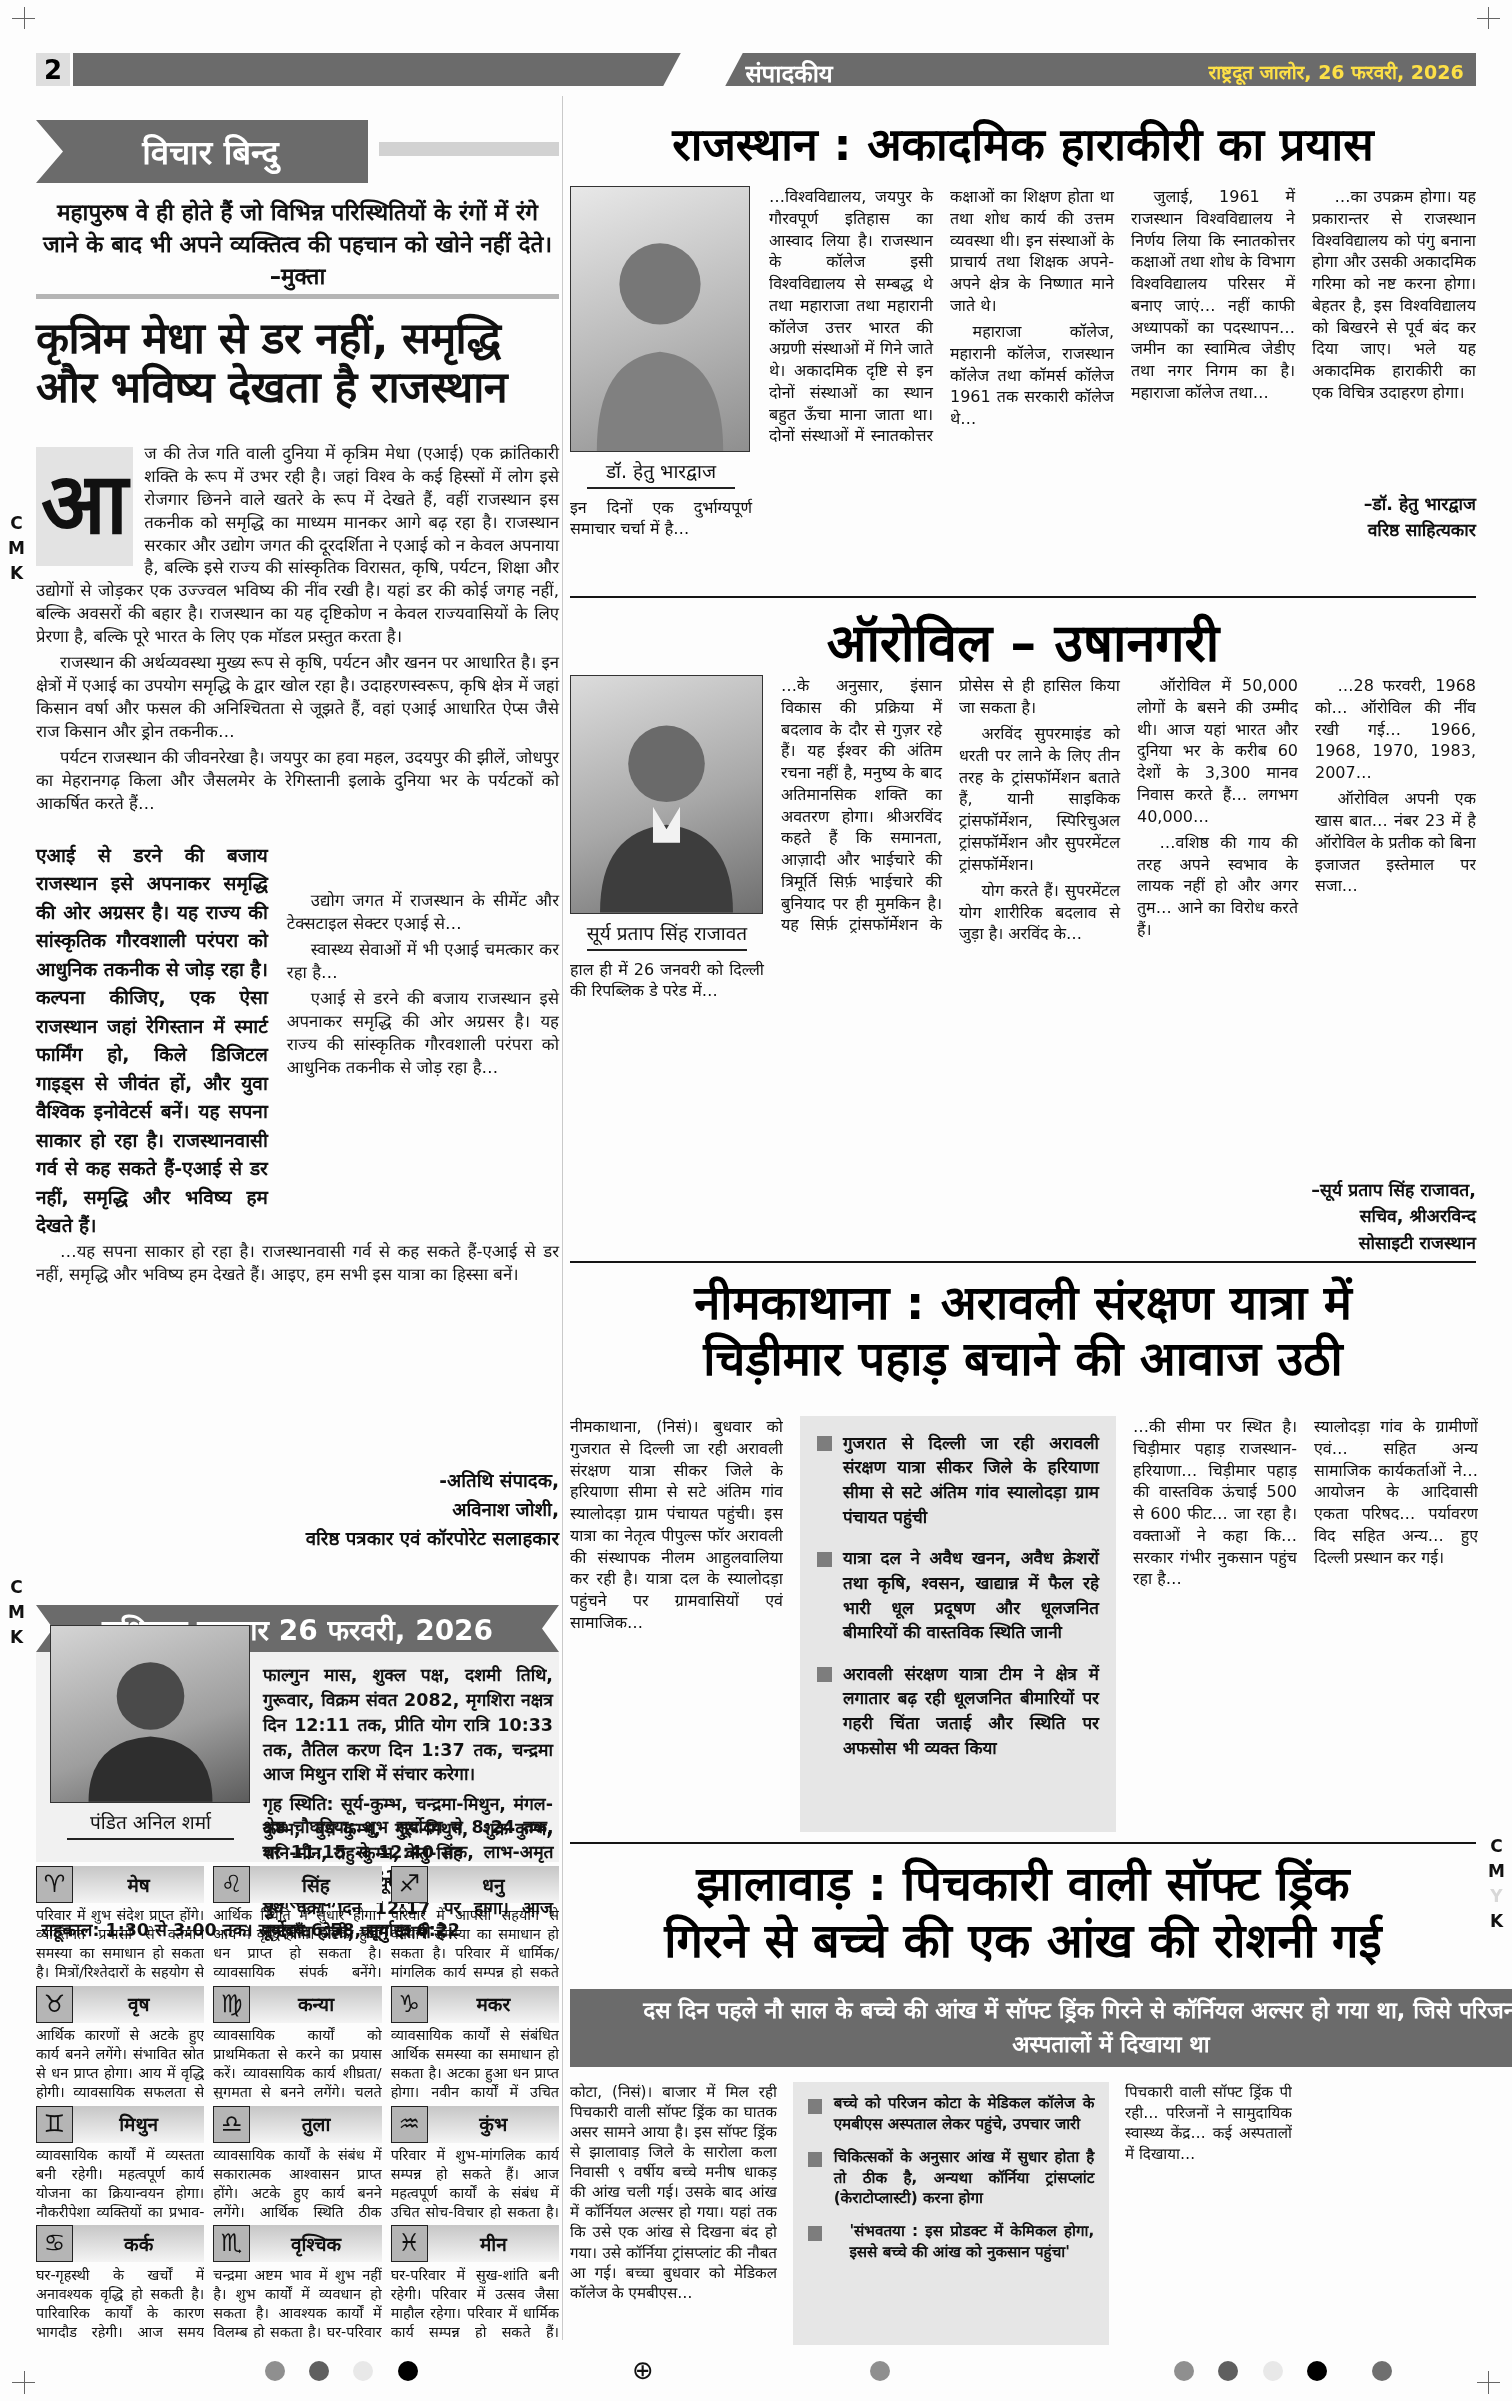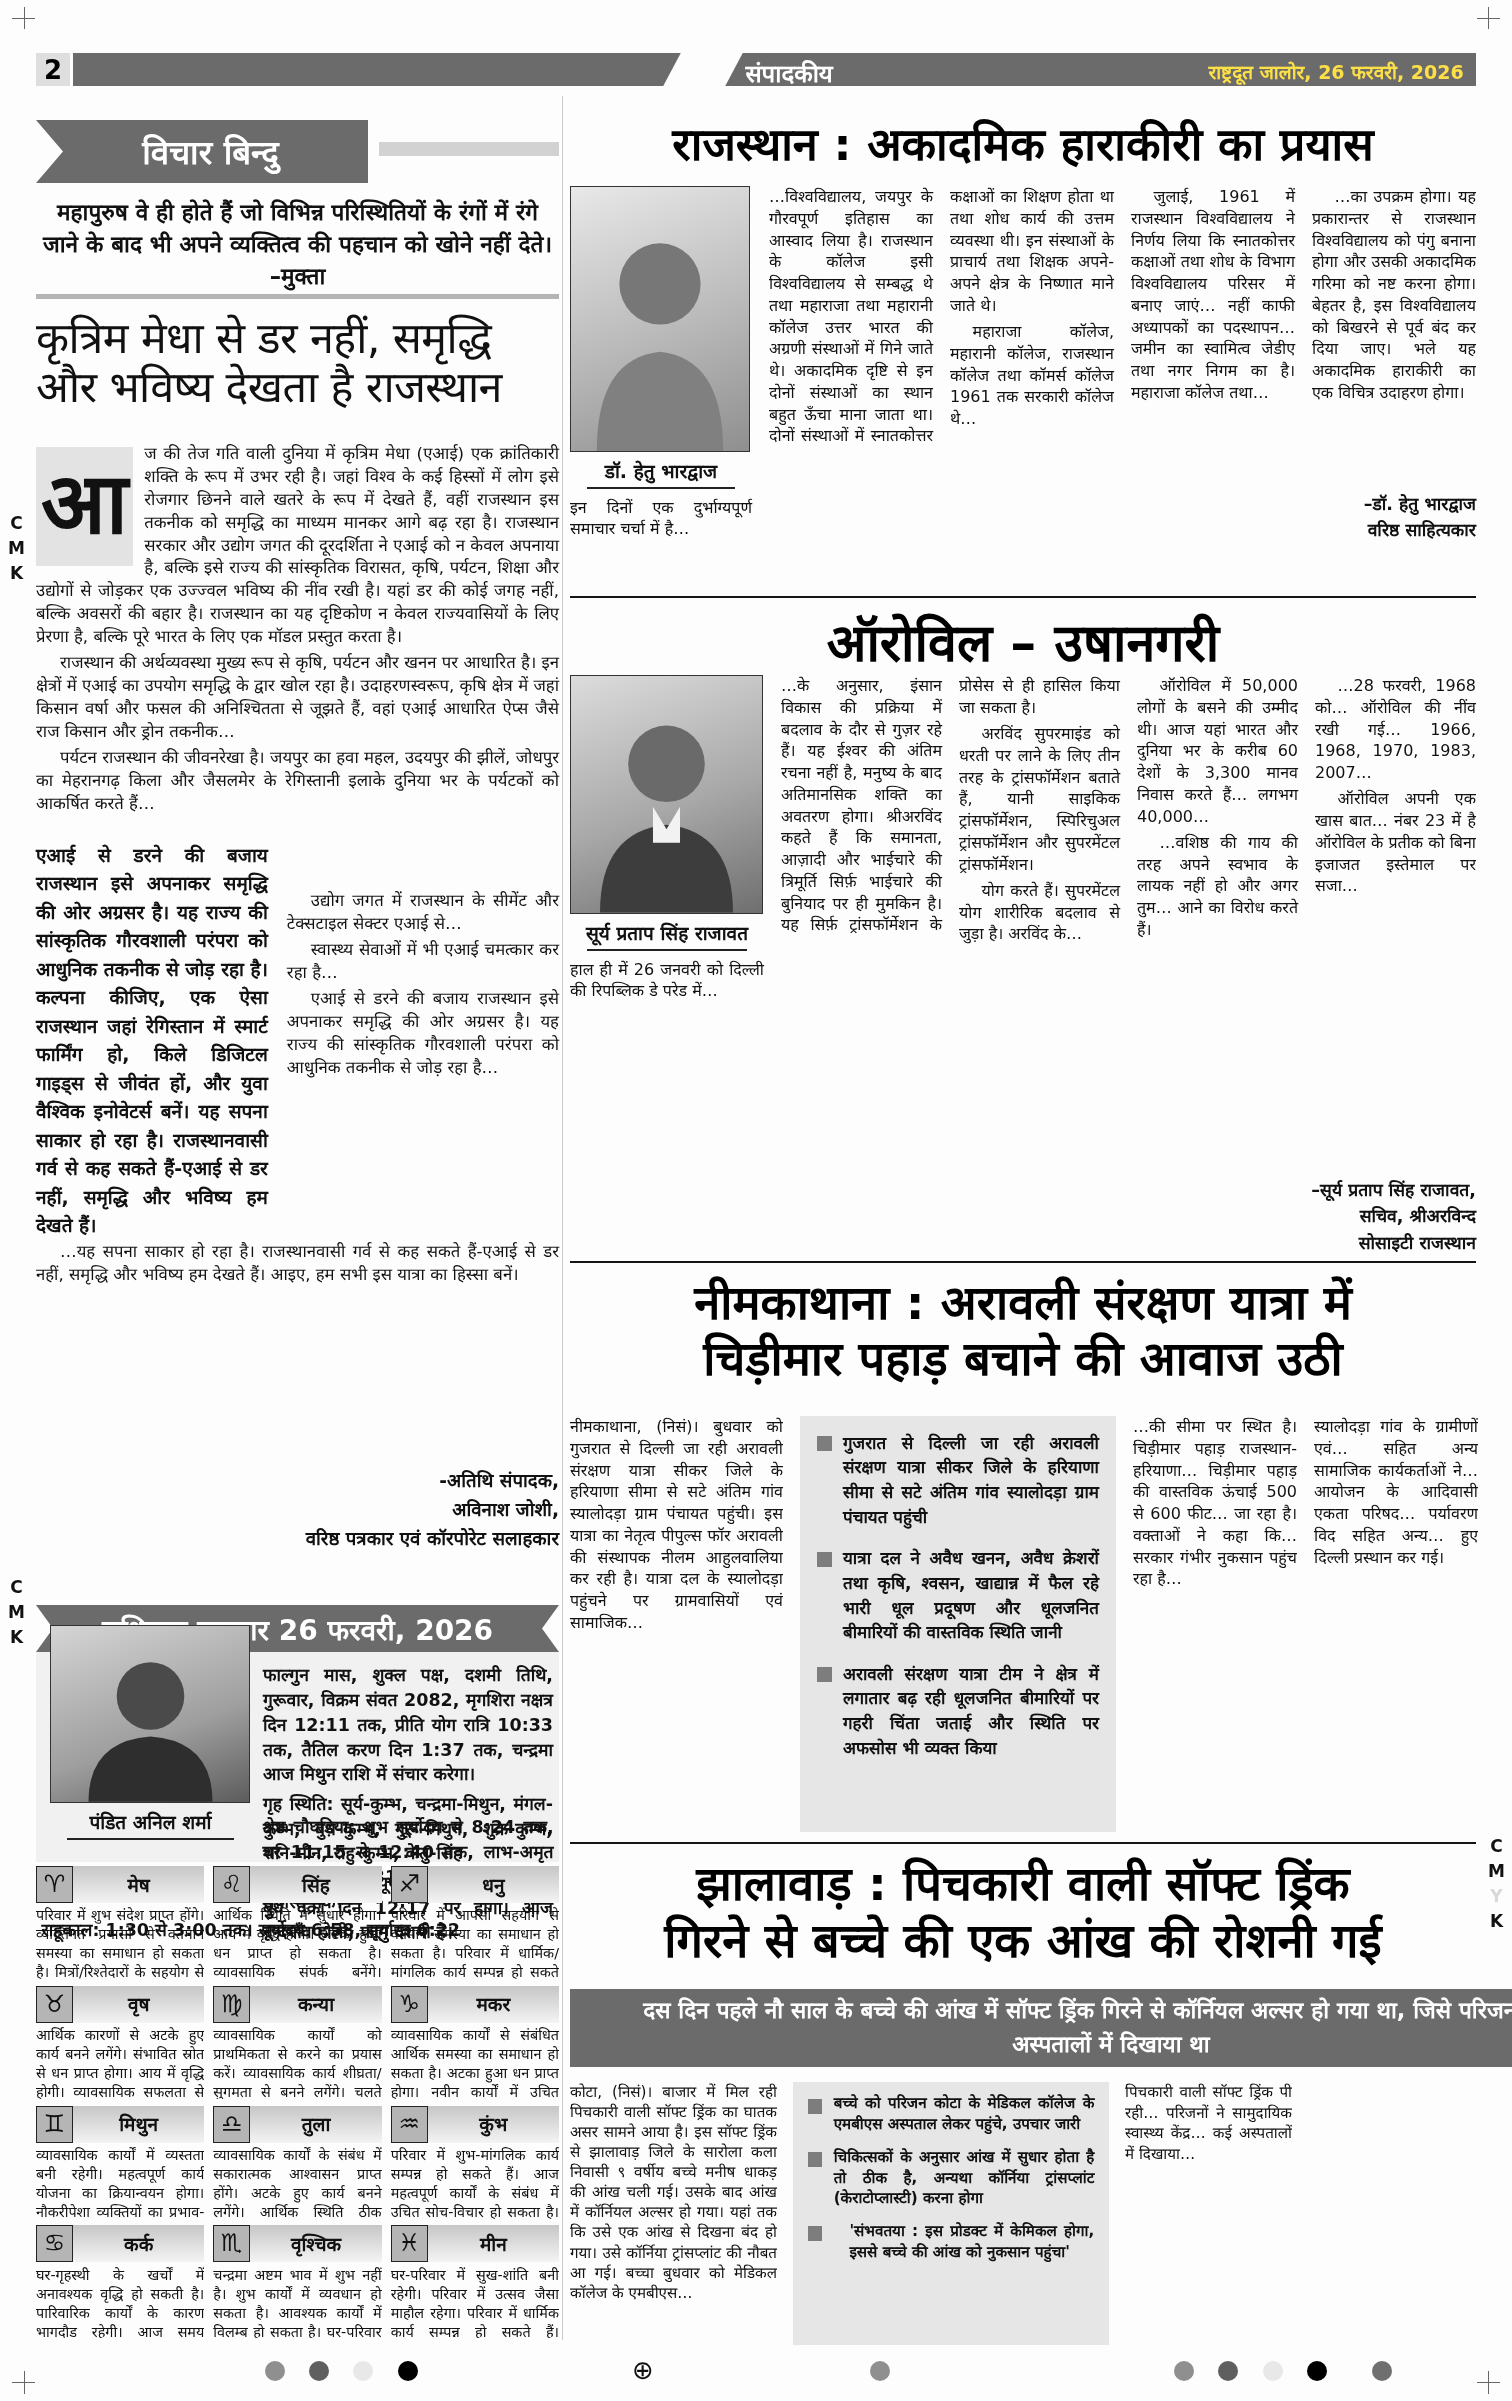--- a/index.html
+++ b/index.html
@@ -25,37 +25,37 @@
   .cmyk .y{color:#d8d8d8;}
   .vrule{position:absolute;left:562px;top:96px;width:1.1px;height:2244px;background:#c9c9c9;}
   .hrule{position:absolute;left:570px;width:906px;height:1.7px;background:#151515;}
   
   .vbflag{left:36px;top:120px;width:332px;height:63px;background:#6b6b6b;color:#fff;
           font-size:33px;font-weight:bold;display:flex;align-items:center;justify-content:center;
           clip-path:polygon(0 0,100% 0,100% 100%,0 100%,27px 50%);padding-left:17px;box-sizing:border-box;}
   .vbline{left:379px;top:142px;width:180px;height:13.6px;background:#d2d2d2;}
   .quote{left:36px;top:196px;width:523px;text-align:center;font-size:22.6px;line-height:1.42;font-weight:bold;}
   .lrule{left:36px;top:294px;width:523px;height:5.1px;background:#b5b5b5;}
-  .lhead{left:36px;top:314px;width:523px;font-size:43px;line-height:1.13;font-weight:normal;letter-spacing:-0.6px;}
+  .lhead{left:36px;top:314px;width:523px;font-size:43px;line-height:1.13;font-weight:bold;letter-spacing:-0.6px;}
   .lbody{left:36px;top:442px;width:523px;font-size:16.7px;line-height:1.37;text-align:justify;}
   .lbody p{margin:0 0 3.4px 0;text-indent:24px;}
   .lbody p.first{text-indent:0;}
   .dropcap{float:left;width:97px;height:119px;background:#e3e3e3;margin:4.5px 11.3px 4.5px 0;
            font-size:85px;line-height:113px;text-align:center;font-weight:bold;}
   .midrow{display:flex;gap:19px;margin-top:26px;}
   .pullq{width:46%;font-size:19px;line-height:1.5;font-weight:bold;text-align:justify;}
   .midside{width:54%;margin-top:48px;}
   .aisig{left:36px;top:1467px;width:523px;text-align:right;font-size:18.6px;font-weight:bold;line-height:1.55;}
   
   .ahead{position:absolute;text-align:center;font-weight:bold;color:#000;}
   .body-row{position:absolute;display:flex;}
   .photo-col{display:flex;flex-direction:column;}
   .pframe{border:1.7px solid #333;background:linear-gradient(160deg,#e8e8e8,#b9b9b9 55%,#8f8f8f);
           display:flex;align-items:flex-end;justify-content:center;overflow:hidden;}
-  .caption{text-align:center;font-size:19px;font-weight:bold;padding:5.6px 0 3.4px 0;}
+  .caption{text-align:center;font-size:19px;font-weight:normal;padding:5.6px 0 3.4px 0;}
   .capline{height:1.7px;background:#222;margin:0 17px;}
   .pcoltext{font-size:16px;line-height:1.36;text-align:justify;margin-top:8px;}
   .cols{font-size:16px;line-height:1.36;text-align:justify;column-gap:17px;overflow:hidden;}
   .cols p{margin:0 0 4.5px 0;text-indent:22.6px;}
   .cols p.nofirst{text-indent:0;}
   .byline{position:absolute;text-align:right;font-size:17.5px;font-weight:bold;line-height:1.5;}
   
   .bbox{background:#e6e6e6;padding:14.7px 17px;box-sizing:border-box;}
   .bullet{display:flex;gap:11.3px;margin-bottom:17px;font-weight:bold;text-align:justify;}
   .bsq{flex:0 0 14.7px;width:14.7px;height:14.7px;background:#7d7d7d;margin-top:5.6px;}

